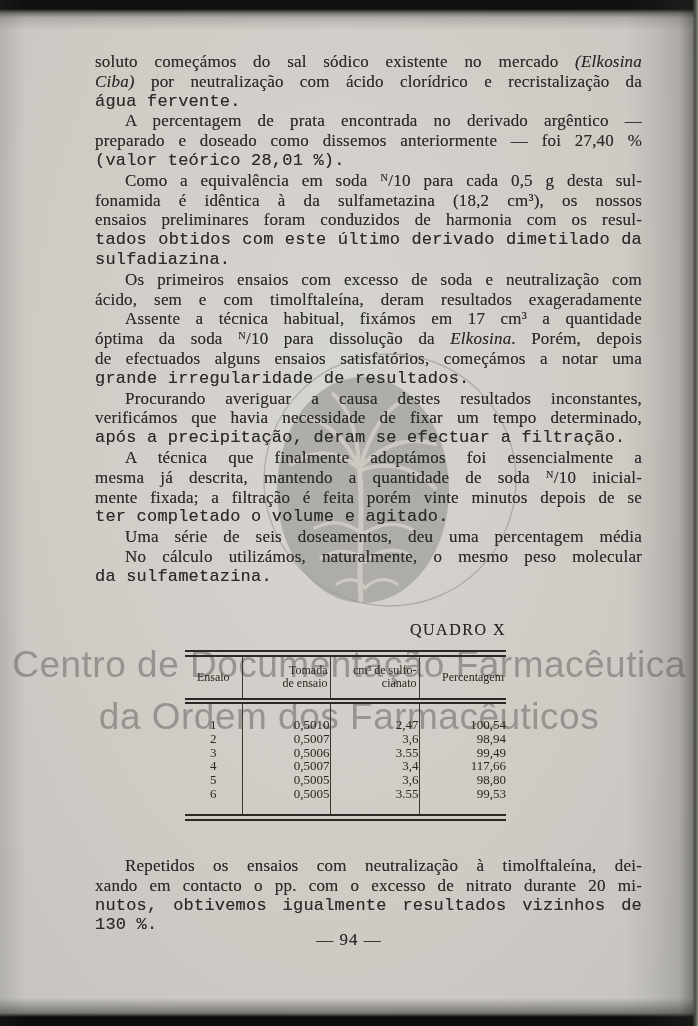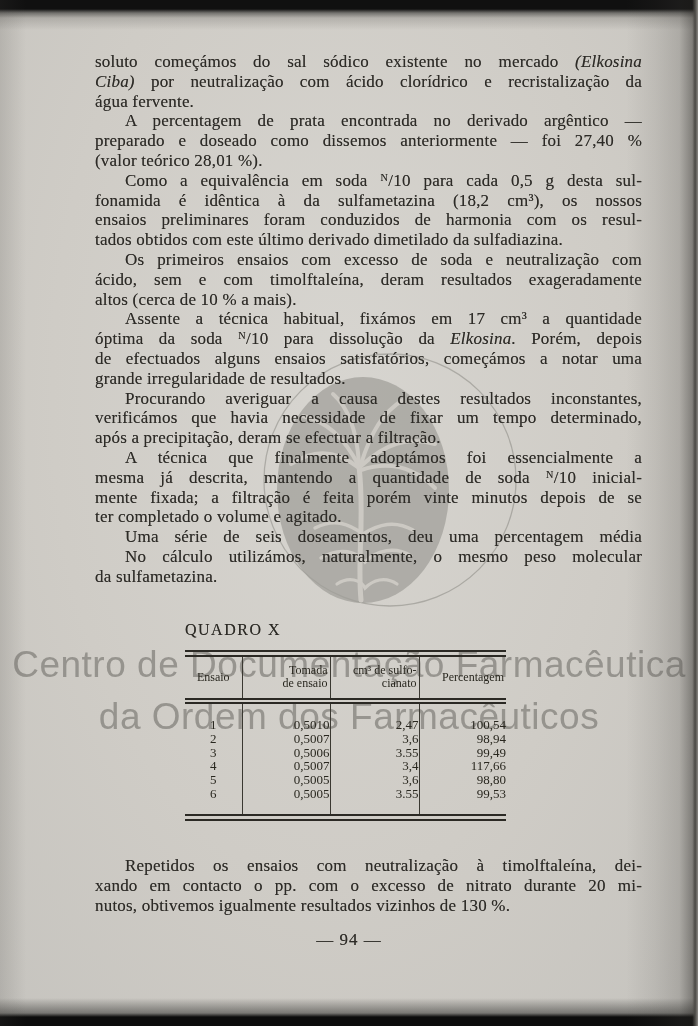--- a/index.html
+++ b/index.html
@@ -30,27 +30,27 @@
   .wm-2 { top:696px; font-size:37px; letter-spacing:.5px; }
 
   
   .content { position:absolute; left:95px; top:52px; width:547px; z-index:2;
     font-size:17px; line-height:19.8px; letter-spacing:.2px;
     text-shadow:0 0 .5px rgba(45,43,39,.55); }
   .closing { position:absolute; left:95px; top:856px; width:547px; z-index:2;
     font-size:17px; line-height:19.8px; letter-spacing:.2px;
     text-shadow:0 0 .5px rgba(45,43,39,.55); }
   .line { text-align:justify; text-align-last:justify; }
-  .line.last { text-align-last:left; }
+  .line.last { text-align-last:left;font-family:Liberation Mono, monospace; }
   .para.indent .line.first { text-indent:30px; }
   .it { font-style:italic; }
 
   
   .quadro-title { position:absolute; left:185px; top:621px; width:321px; z-index:2;
-    text-align:left; font-size:16px; letter-spacing:1.5px; color:#2b2924;
+    text-align:right; font-size:16px; letter-spacing:1.5px; color:#2b2924;
     text-shadow:0 0 .5px rgba(45,43,39,.55); }
   .table-wrap { position:absolute; left:185px; top:650px; z-index:2;font-family:Liberation Serif, serif; }
   table.qtable { border-collapse:collapse; table-layout:fixed; width:321px;
     border-top:7px double #2b2924; border-bottom:7px double #2b2924;
     font-size:13px; color:#29271f; }
   .qtable th { font-weight:normal; font-size:12px; line-height:13px;
     padding:7px 2px 8px; vertical-align:middle; text-align:center; }
   .qtable thead th { border-bottom:6px double #2b2924; }
   .qtable th + th, .qtable td + td { border-left:1.2px solid #3a3831;text-align:right; }
   .qtable td { text-align:center; padding:0; line-height:13.8px; }
@@ -99,21 +99,20 @@
       </div>
       <div class="para indent">
         <div class="line first"><span>Como a equivalência em soda ᴺ/10 para cada 0,5 g desta sul-</span></div>
         <div class="line"><span>fonamida é idêntica à da sulfametazina (18,2 cm³), os nossos</span></div>
         <div class="line"><span>ensaios preliminares foram conduzidos de harmonia com os resul-</span></div>
         <div class="line last"><span>tados obtidos com este último derivado dimetilado da sulfadiazina.</span></div>
       </div>
       <div class="para indent">
         <div class="line first"><span>Os primeiros ensaios com excesso de soda e neutralização com</span></div>
         <div class="line"><span>ácido, sem e com timolftaleína, deram resultados exageradamente</span></div>
-        <div class="line last"><span>altos (cerca de 10 % a mais).</span></div>
       </div>
       <div class="para indent">
         <div class="line first"><span>Assente a técnica habitual, fixámos em 17 cm³ a quantidade</span></div>
         <div class="line"><span>óptima da soda ᴺ/10 para dissolução da </span><span class="it">Elkosina</span><span>. Porém, depois</span></div>
         <div class="line"><span>de efectuados alguns ensaios satisfatórios, começámos a notar uma</span></div>
         <div class="line last"><span>grande irregularidade de resultados.</span></div>
       </div>
       <div class="para indent">
         <div class="line first"><span>Procurando averiguar a causa destes resultados inconstantes,</span></div>
         <div class="line"><span>verificámos que havia necessidade de fixar um tempo determinado,</span></div>

